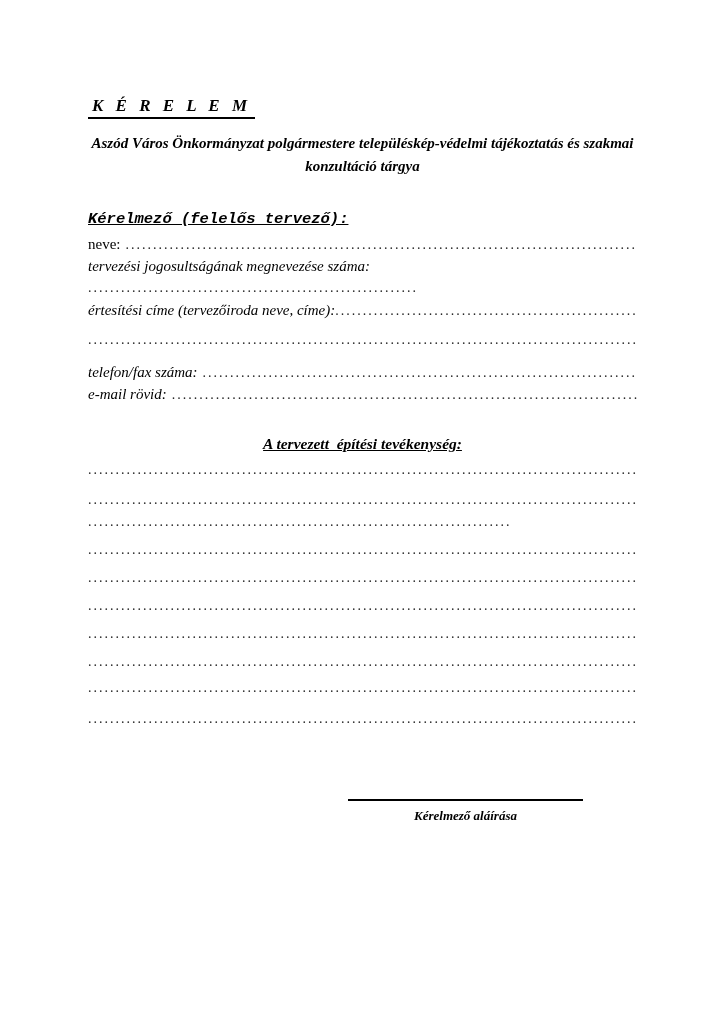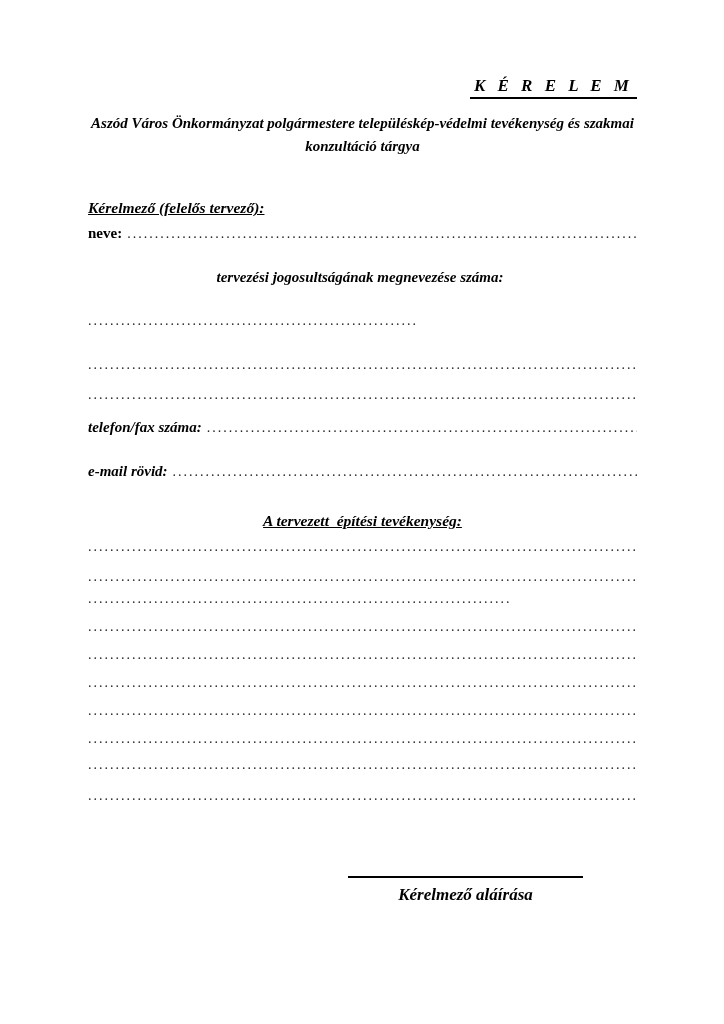--- a/index.html
+++ b/index.html
@@ -16,22 +16,22 @@
     background: #ffffff;
     overflow: hidden;
     box-sizing: border-box;
   }
   .content {
     box-sizing: border-box;
     padding: 0 87px 0 88px;
   }
   
   .title-wrap {
-    text-align: right;
-    margin-top: 76px;
+    text-align: left;
+    margin-top: 96px;
     text-decoration: underline;
   }
   .doc-title {
     display: inline-block;
     font-size: 17px;
     font-weight: bold;
     font-style: italic;
     letter-spacing: 4px;
     border-bottom: 2px solid #000;
     padding: 0 4px 1px 4px;
@@ -47,32 +47,32 @@
   }
   
   .section-heading {
     font-size: 15.5px;
     font-weight: bold;
     font-style: italic;
     text-decoration: underline;
     white-space: pre-wrap;
     line-height: 20px;
   }
-  .h1-pos { margin-top: 40px; }
+  .h1-pos { margin-top: 31px; font-family: Liberation Mono, monospace; }
   .h2-pos { margin-top: 30px; text-align: center; }
 
   .line {
     display: flex;
     align-items: baseline;
     line-height: 20px;
     height: 20px;
   }
   .lbl {
     font-size: 15px;
-    font-weight: bold;
+    font-weight: normal;
     white-space: pre;
     flex: 0 0 auto;
     margin-right: 5px;
   }
   .italic { font-style: italic; }
 
   .dots {
     font-size: 14px;
     letter-spacing: 2px;
     color: #2a2a2a;
@@ -90,67 +90,68 @@
   .w60  { width: 60%; }
 
   
   .mt5  { margin-top: 5px; }
   .mt6  { margin-top: 6px; }
   .mt8  { margin-top: 8px; }
   .mt10 { margin-top: 10px; }
   .mt11 { margin-top: 11px; }
   .mt12 { margin-top: 12px; }
   .mt13 { margin-top: 13px; }
-  .mt15 { margin-top: 24px; text-align: center; }
+  .mt15 { margin-top: 2px; }
   .mt2  { margin-top: 2px; }
 
   
   .signature-block {
     margin-top: 70px;
     margin-left: 260px;
     width: 235px;
     text-align: center;
   }
   .signature-rule {
     border-top: 2px solid #000;
     height: 0;
     width: 100%;
   }
   .signature-label {
     margin-top: 7px;
-    font-size: 17px;
+    font-size: 13px;
     font-weight: bold;
     font-style: italic;
   }
 </style>
 </head>
 <body>
 
 <div class="page">
   <div class="content">
 
     <div class="title-wrap">
       <span class="doc-title">K É R E L E M</span>
     </div>
     <div class="subtitle">
-      <div>Aszód Város Önkormányzat polgármestere településkép-védelmi tevékenység és szakmai</div>
+      <div>Aszód Város Önkormányzat polgármestere településkép-védelmi tájékoztatás és szakmai</div>
       <div>konzultáció tárgya</div>
     </div>
 
     <div class="section-heading h1-pos">Kérelmező (felelős tervező):</div>
 
     <div class="line mt5">
       <span class="lbl">neve:</span>
       <span class="dots fill">........................................................................................................................................................................................................................</span>
     </div>
 
     <div class="lbl italic mt15" style="line-height:20px;">tervezési jogosultságának megnevezése száma:</div>
     <div class="dots dotline w60 mt15">........................................................................................................................................................................................................................</div>
 
     <div class="line mt15">
+      <span class="lbl italic" style="margin-right:0;">értesítési címe (tervezőiroda neve, címe):</span>
       <span class="dots fill">........................................................................................................................................................................................................................</span>
     </div>
     <div class="dots dotline w100 mt10">........................................................................................................................................................................................................................</div>
 
     <div class="line mt12">
       <span class="lbl italic">telefon/fax száma:</span>
       <span class="dots fill">........................................................................................................................................................................................................................</span>
     </div>
 
     <div class="line mt15">

